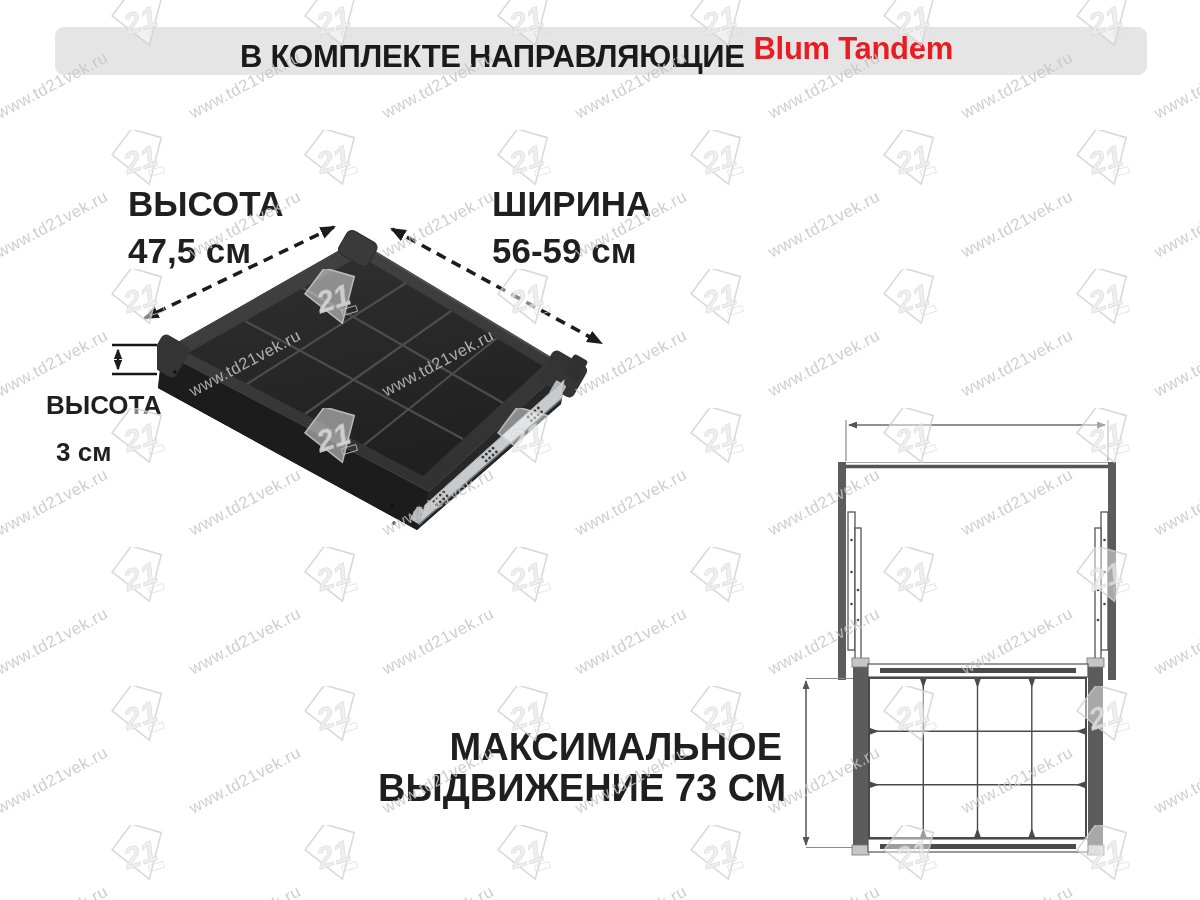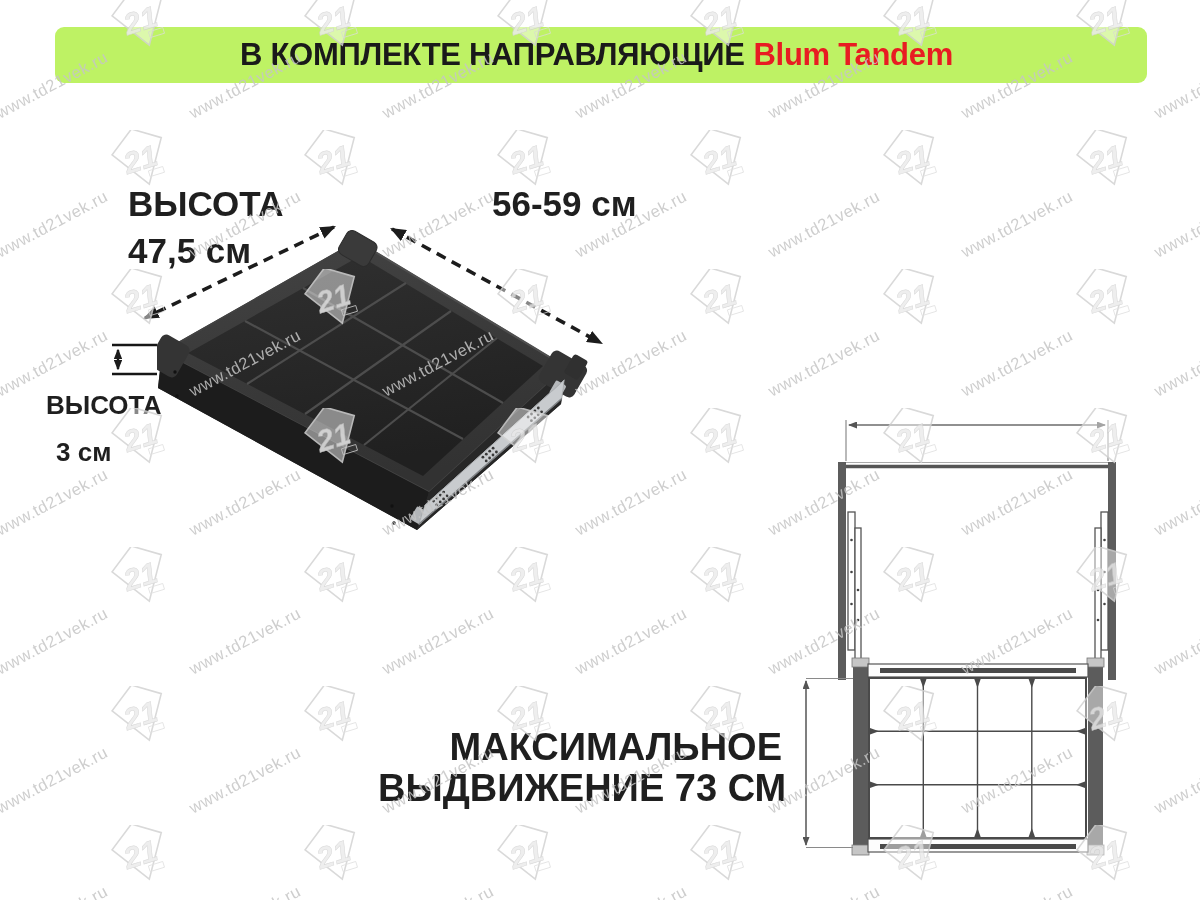--- a/index.html
+++ b/index.html
@@ -3,27 +3,27 @@
 <meta charset="utf-8">
 <style>
   html,body{margin:0;padding:0;background:#ffffff;}
   .stage{
     position:relative;width:1200px;height:900px;background:#ffffff;overflow:hidden;
     font-family:"Liberation Sans","DejaVu Sans",sans-serif;color:#1f1f1f;
   }
   .stage *{box-sizing:border-box;}
   
   .banner{
-    position:absolute;left:55px;top:27px;width:1092px;height:56px;
-    background:#bef264;border-radius:9px;
-    display:flex;align-items:center;justify-content:center;
+    position:absolute;left:55px;top:27px;width:1092px;height:48px;
+    background:#e5e5e5;border-radius:9px;
+    display:flex;align-items:flex-end;justify-content:center;
     font-size:31px;font-weight:700;letter-spacing:-0.3px;color:#1a1a1a;
     white-space:nowrap;z-index:3;
   }
-  .banner .brand{color:#e81c22;margin:16px 9px;}
+  .banner .brand{color:#e81c22;margin:8px 9px;}
   
   .canvas{position:absolute;left:0;top:0;z-index:2;}
   
   .dim{position:absolute;z-index:4;font-weight:700;color:#1f1f1f;line-height:47px;white-space:nowrap;}
   .dim .l{display:block;}
   .lbl-depth{left:128px;top:180px;font-size:35px;}
   .lbl-width{left:492px;top:180px;font-size:35px;}
   .lbl-height{left:46px;top:382px;font-size:26px;}
   .lbl-height .l2{margin-left:10px;}
   .lbl-niche{left:770px;top:366px;width:396px;text-align:center;font-size:31px;line-height:34px;}
@@ -210,20 +210,21 @@
       <line x1="806" y1="678.5" x2="853" y2="678.5" stroke="#8a8a8a" stroke-width="1.2"></line>
       <line x1="806" y1="847.5" x2="853" y2="847.5" stroke="#8a8a8a" stroke-width="1.2"></line>
     </g>
   </svg>
 
   <div class="dim lbl-depth">
     <span class="l">ВЫСОТА</span>
     <span class="l">47,5 см</span>
   </div>
   <div class="dim lbl-width">
+    <span class="l">ШИРИНА</span>
     <span class="l">56-59 см</span>
   </div>
   <div class="dim lbl-height">
     <span class="l">ВЫСОТА</span>
     <span class="l l2">3 см</span>
   </div>
   <div class="dim lbl-ext">
     <span class="l">МАКСИМАЛЬНОЕ</span>
     <span class="l">ВЫДВИЖЕНИЕ 73 СМ</span>
   </div>

